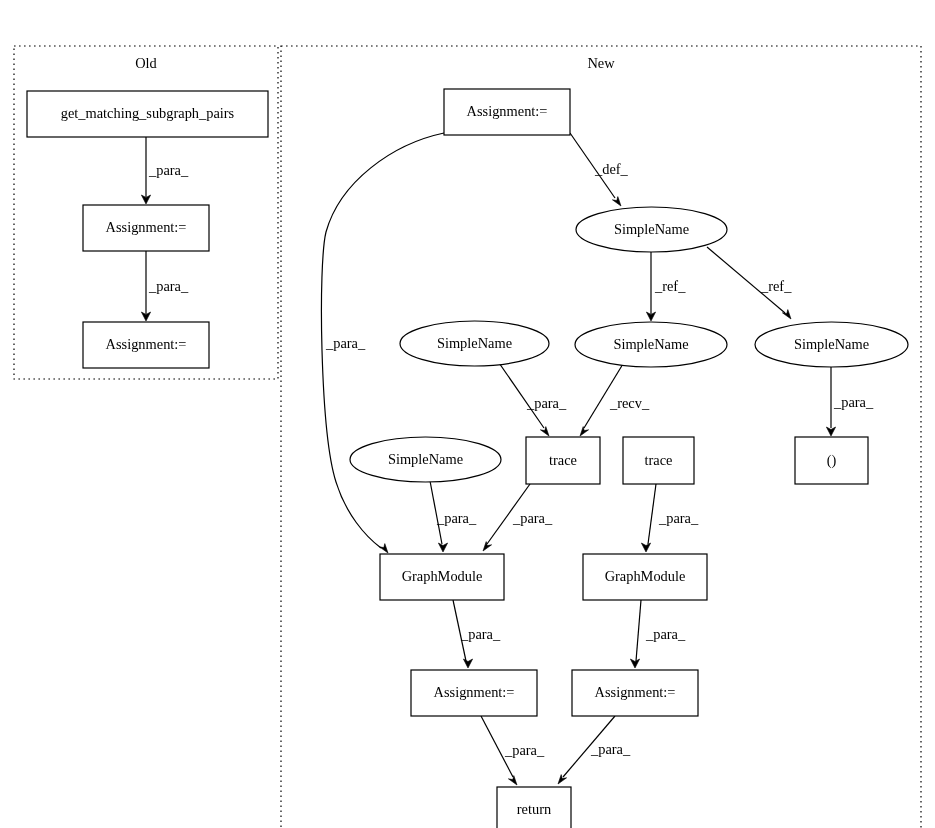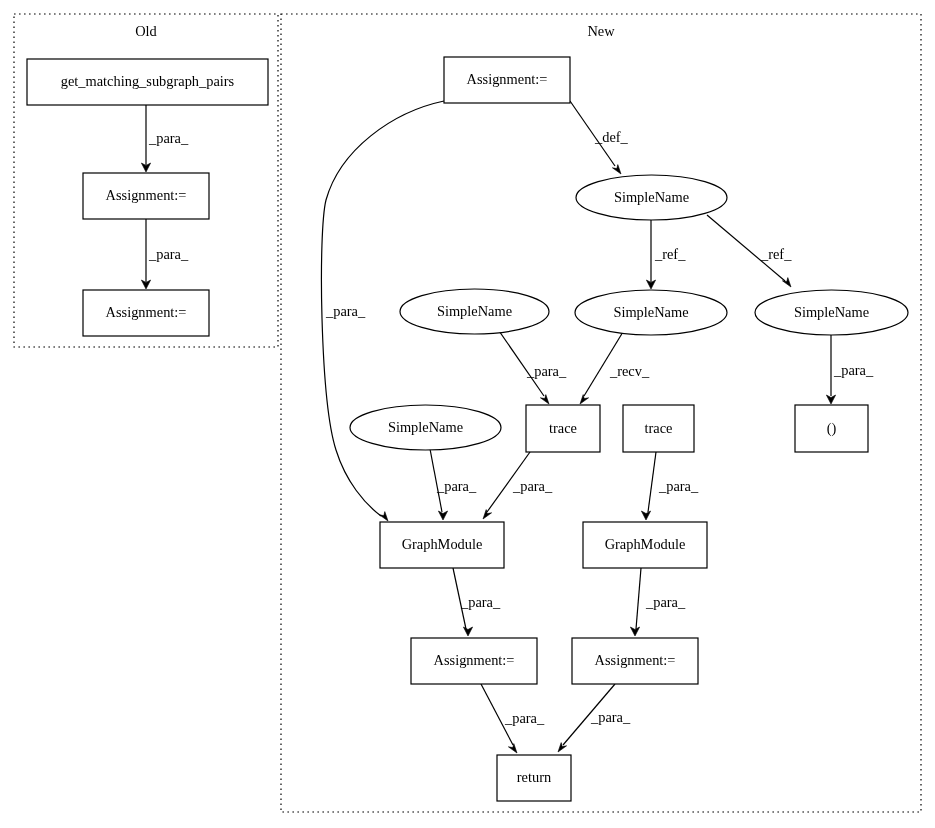--- a/index.html
+++ b/index.html
@@ -10,20 +10,21 @@
   body {
     width: 935px;
     height: 828px;
     font-family: "Liberation Serif", "DejaVu Serif", serif;
     overflow: hidden;
   }
   #graph-root {
     position: relative;
     width: 935px;
     height: 672px;
+    margin-top: 32px;
   }
   svg {
     display: block;
   }
   .node-shape {
     fill: #ffffff;
     stroke: #000000;
     stroke-width: 1.2;
   }
   .cluster-box {

